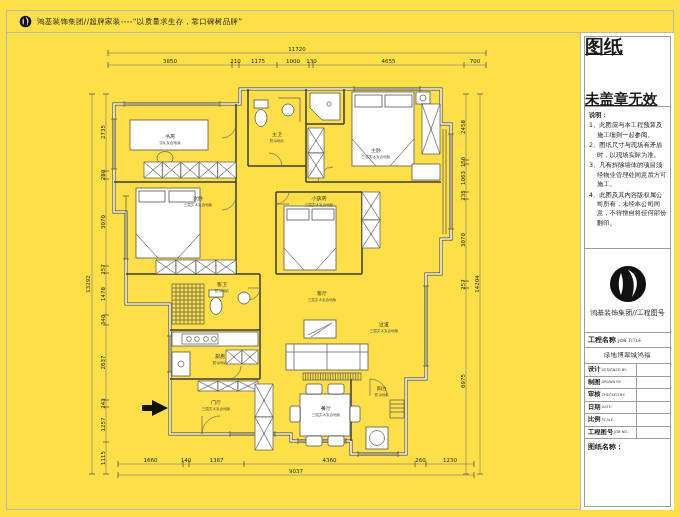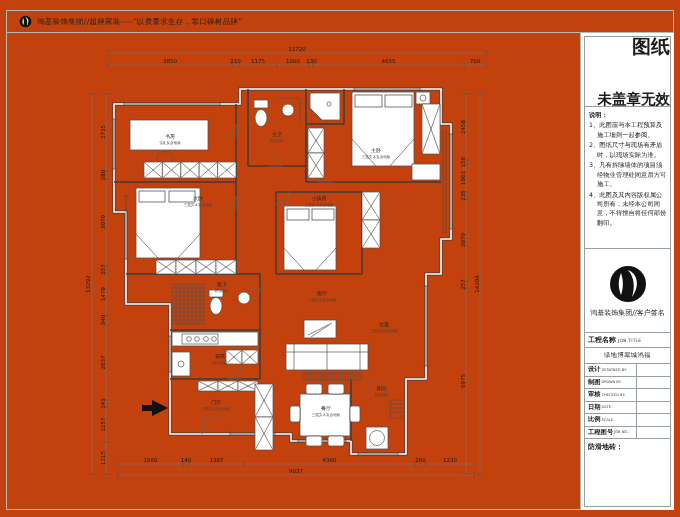--- a/index.html
+++ b/index.html
@@ -1,28 +1,28 @@
 <!DOCTYPE html>
 <html><head>
 <meta charset="utf-8">
 <style>
   html,body{margin:0;padding:0;background:#fff;}
-  .page{position:relative;width:680px;height:517px;background:#c2410c;overflow:hidden;
+  .page{position:relative;width:680px;height:517px;background:#fde047;overflow:hidden;
         font-family:"DejaVu Sans",sans-serif;color:#1c1c1c;}
   .frame{position:absolute;left:6px;right:6px;top:10px;bottom:7px;border:1px solid #b3bcb3;}
   .hdr{position:absolute;left:6px;right:6px;top:10px;height:23px;border:1px solid #b3bcb3;
        border-bottom:1px solid #b3bcb3;display:flex;align-items:center;padding-left:12px;gap:5px;box-sizing:border-box;}
   .slogan{font-size:7.5px;color:#222;letter-spacing:.3px;}
   .logo-mini{width:13px;height:13px;flex:0 0 auto;}
   
   .tb{position:absolute;right:6px;top:33px;bottom:7px;width:94px;border-left:1px solid #b3bcb3;background:#fff;box-sizing:border-box;}
   .tb-in{position:absolute;left:3px;right:3px;top:3px;bottom:3px;border:1px solid #97a097;display:flex;flex-direction:column;}
   .tb-sec{border-bottom:1px solid #97a097;box-sizing:border-box;}
-  .stamp{height:70px;display:flex;flex-direction:column;align-items:flex-end;justify-content:center;
-         font-family:"DejaVu Serif",serif;font-weight:700;}
+  .stamp{height:70px;display:flex;flex-direction:column;align-items:flex-start;justify-content:center;
+         font-family:"DejaVu Serif",serif;font-weight:700;text-decoration:underline;}
   .stamp .l1{font-size:19px;line-height:1.15;}
   .stamp .l2{font-size:14.5px;line-height:1.2;margin-top:32px;}
   .notes{height:142px;padding:3px 3px 0 4px;font-size:6.3px;line-height:1.5;color:#222;}
   .notes .nt{font-weight:700;margin-bottom:1px;}
   .notes .ni{padding-left:8px;text-indent:-8px;margin-bottom:1px;}
   .brand{height:84px;display:flex;flex-direction:column;align-items:center;justify-content:center;gap:4px;}
   .logo-big{width:40px;height:40px;}
   .brand-name{font-size:7px;white-space:nowrap;}
   .sec-hd{height:14px;display:flex;align-items:center;padding-left:3px;gap:2px;}
   .cn{font-size:7px;font-weight:700;}
@@ -306,21 +306,21 @@
         <div class="ni">2、图纸尺寸与现场有矛盾时，以现场实际为准。</div>
         <div class="ni">3、凡有拆除墙体的项目须经物业管理处同意后方可施工。</div>
         <div class="ni">4、此图及其内容版权属公司所有，未经本公司同意，不得擅自将任何部份翻印。</div>
       </div>
       <div class="tb-sec brand">
         <svg class="logo-big" viewBox="0 0 40 40">
           <circle cx="20" cy="20" r="18" fill="#111"></circle>
           <path d="M13,9 C10,16 10,24 13,31 C15.5,24 15.5,16 13,9 Z" fill="#fff"></path>
           <path d="M20,6 C30,10 32,22 24,33 C27,24 26.5,13 20,6 Z" fill="#fff"></path>
         </svg>
-        <div class="brand-name">鸿基装饰集团//客户签名</div>
+        <div class="brand-name">鸿基装饰集团//工程图号</div>
       </div>
       <div class="tb-sec">
         <div class="sec-hd">
           <span class="cn">工程名称</span>
           <span class="en">JOB TITLE</span>
         </div>
         <div class="sec-val">绿地博翠城鸿福</div>
       </div>
       <div class="row">
         <div class="lcell">
@@ -352,17 +352,17 @@
             <span class="en2">SCALE:</span>
           </div>
       </div>
       <div class="row">
         <div class="lcell">
             <span class="cn2">工程图号</span>
             <span class="en2">JOB NO.:</span>
           </div>
       </div>
       <div class="sig">
-        <span>防滑地砖：</span>
+        <span>图纸名称：</span>
       </div>
     </div>
   </div>
 </div>
 
 </body></html>

